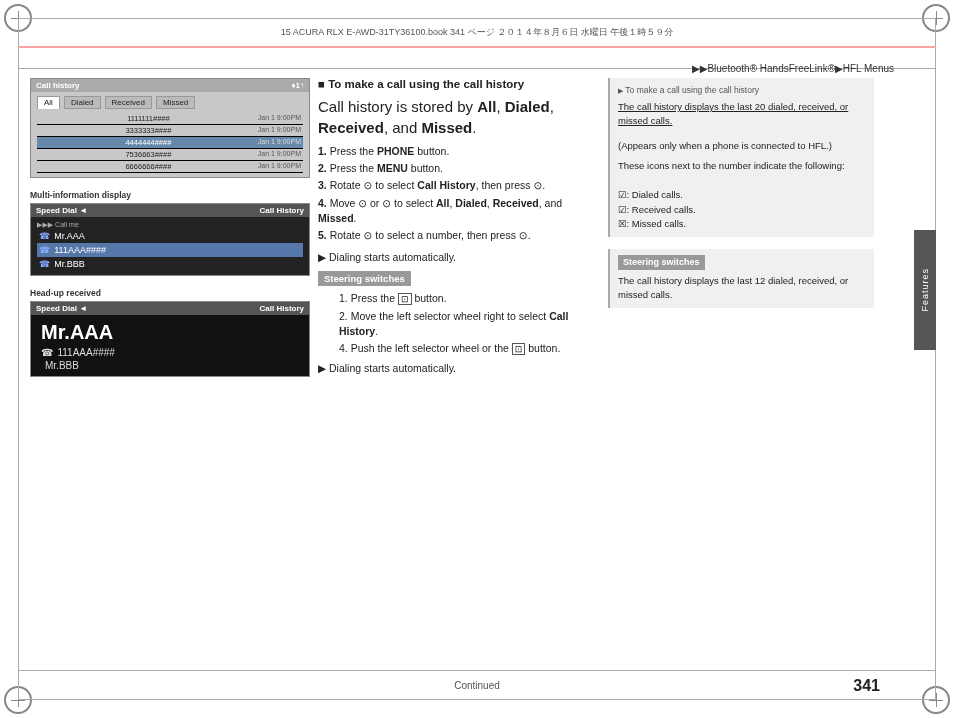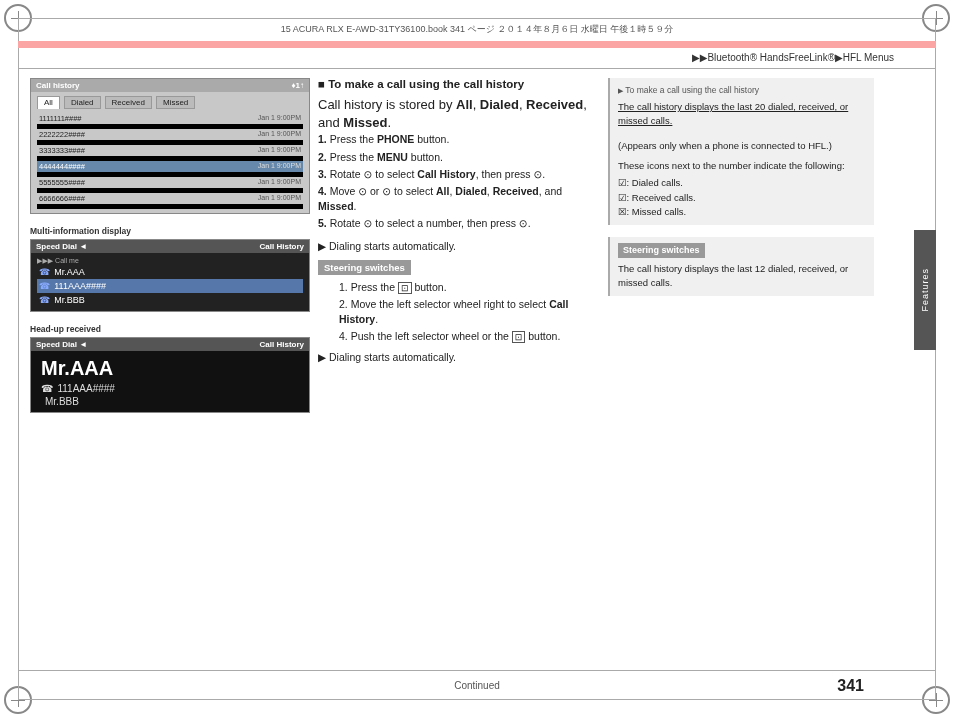--- a/index.html
+++ b/index.html
@@ -41,21 +41,21 @@
       background: #888;
     }
     .crosshair::before { width: 1px; height: 60%; top: 20%; left: 50%; }
     .crosshair::after  { width: 60%; height: 1px; left: 20%; top: 50%; }
 
     
     .top-header {
       position: absolute;
       top: 18px; left: 18px; right: 18px;
       height: 30px;
-      border-bottom: 7px solid #fca5a5;
+      border-bottom: 2px solid #fca5a5;
       display: flex;
       align-items: center;
       padding: 0 40px;
       font-size: 9px;
       color: #555;
     }
     .top-header-text {
       flex: 1;
       text-align: center;
     }
@@ -65,21 +65,21 @@
       position: absolute;
       bottom: 18px; left: 18px; right: 18px;
       height: 30px;
       border-top: 1px solid #aaa;
       display: flex;
       align-items: center;
       justify-content: space-between;
       padding: 0 60px;
     }
     .footer-continued { font-size: 10px; color: #555; flex: 1; text-align: center; }
-    .footer-page-number { font-size: 16px; font-weight: bold; position: absolute; right: 72px; bottom: 5px; }
+    .footer-page-number { font-size: 16px; font-weight: bold; position: absolute; right: 56px; bottom: 5px; }
 
     
     .right-tab {
       position: absolute;
       right: 18px;
       top: 230px;
       width: 22px;
       height: 120px;
       background: #555;
       display: flex;
@@ -91,21 +91,21 @@
       font-size: 9px;
       writing-mode: vertical-rl;
       text-orientation: mixed;
       transform: rotate(180deg);
       letter-spacing: 1px;
     }
 
     
     .page-section-heading {
       position: absolute;
-      top: 52px; right: 60px;
+      top: 63px; right: 60px;
       font-size: 10px;
       color: #333;
     }
 
     
     .heading-rule {
       position: absolute;
       top: 68px; left: 18px; right: 18px;
       height: 1px;
       background: #aaa;
@@ -154,21 +154,22 @@
     .call-history-tab.active {
       background: #fff;
       border-bottom: none;
     }
     .call-row {
       display: flex;
       justify-content: space-between;
       padding: 1px 2px;
       font-size: 7.5px;
       color: #222;
-      border-bottom: 5px solid #000000;
+      border-bottom: 1px solid #000000;
+      text-align: center;
     }
     .call-row.selected {
       background: #6688aa;
       color: #fff;
     }
     .call-row-number { flex: 1; }
     .call-row-time { color: #555; font-size: 7px; }
     .call-row.selected .call-row-time { color: #ddd; }
 
     
@@ -228,21 +229,22 @@
     }
     .main-title {
       font-size: 11.5px;
       font-weight: bold;
       margin-bottom: 6px;
     }
     .main-title::before {
       content: '■ ';
     }
     .instruction-para {
-      font-size: 13px;
+      font-size: 15px;
+      margin-bottom: 6px;
       line-height: 1.4;
     }
     .instruction-list {
       list-style: none;
       padding: 0;
       margin-bottom: 8px;
     }
     .instruction-list li {
       font-size: 10.5px;
       line-height: 1.45;
@@ -366,33 +368,29 @@
         <div class="call-history-tab">Dialed</div>
         <div class="call-history-tab">Received</div>
         <div class="call-history-tab">Missed</div>
       </div>
       <div id="call-rows-container">
           <div class="call-row">
             <span class="call-row-number">1111111####</span>
             <span class="call-row-time">Jan 1 9:00PM</span>
           </div>
           <div class="call-row">
-            <span class="call-row-number">2222222####</span>
-            <span class="call-row-time">Jan 1 9:00PM</span>
-          </div>
-          <div class="call-row">
             <span class="call-row-number">3333333####</span>
             <span class="call-row-time">Jan 1 9:00PM</span>
           </div>
           <div class="call-row selected">
             <span class="call-row-number">4444444####</span>
             <span class="call-row-time">Jan 1 9:00PM</span>
           </div>
           <div class="call-row">
-            <span class="call-row-number">5555555####</span>
+            <span class="call-row-number">7536663####</span>
             <span class="call-row-time">Jan 1 9:00PM</span>
           </div>
           <div class="call-row">
             <span class="call-row-number">6666666####</span>
             <span class="call-row-time">Jan 1 9:00PM</span>
           </div>
         </div>
     </div>
   </div>
 
@@ -473,21 +471,21 @@
   </div>
 
 </div>
 
 <div class="right-col">
 
   <div class="info-box">
     <div class="info-box-title">To make a call using the call history</div>
     <p style="margin-bottom:11px;text-decoration:underline;">The call history displays the last 20 dialed, received, or missed calls.</p>
     <p style="margin-bottom:6px;">(Appears only when a phone is connected to HFL.)</p>
-    <p style="margin-bottom:4px;">These icons next to the number indicate the following:</p>
+    <p style="margin-bottom:16px;">These icons next to the number indicate the following:</p>
     <ul class="icon-list">
       <li>☑: Dialed calls.</li>
       <li>☑: Received calls.</li>
       <li>☒: Missed calls.</li>
     </ul>
   </div>
 
   <div class="steering-info-box">
     <div class="steering-info-label">Steering switches</div>
     <p>The call history displays the last 12 dialed, received, or missed calls.</p>

